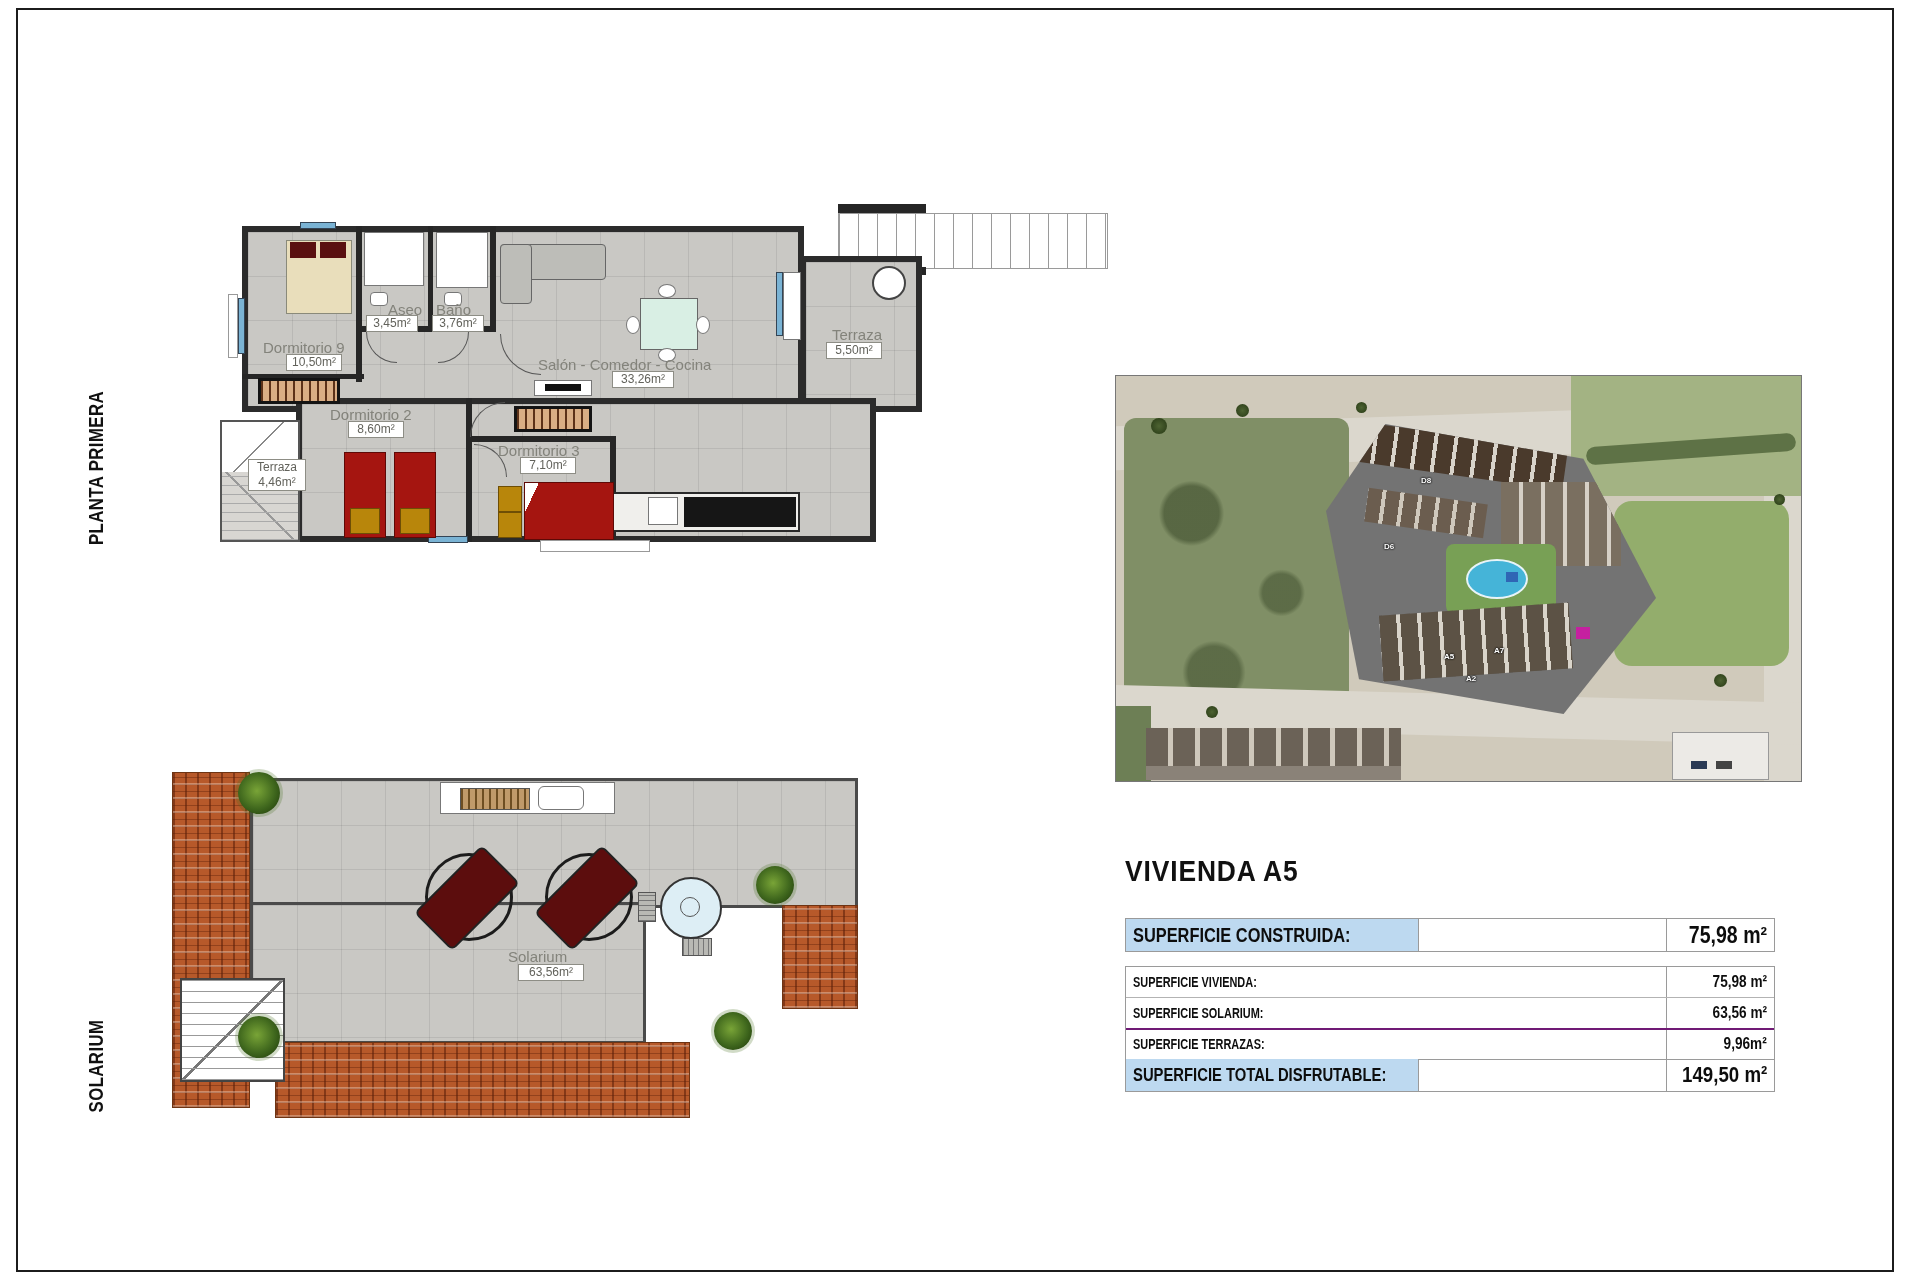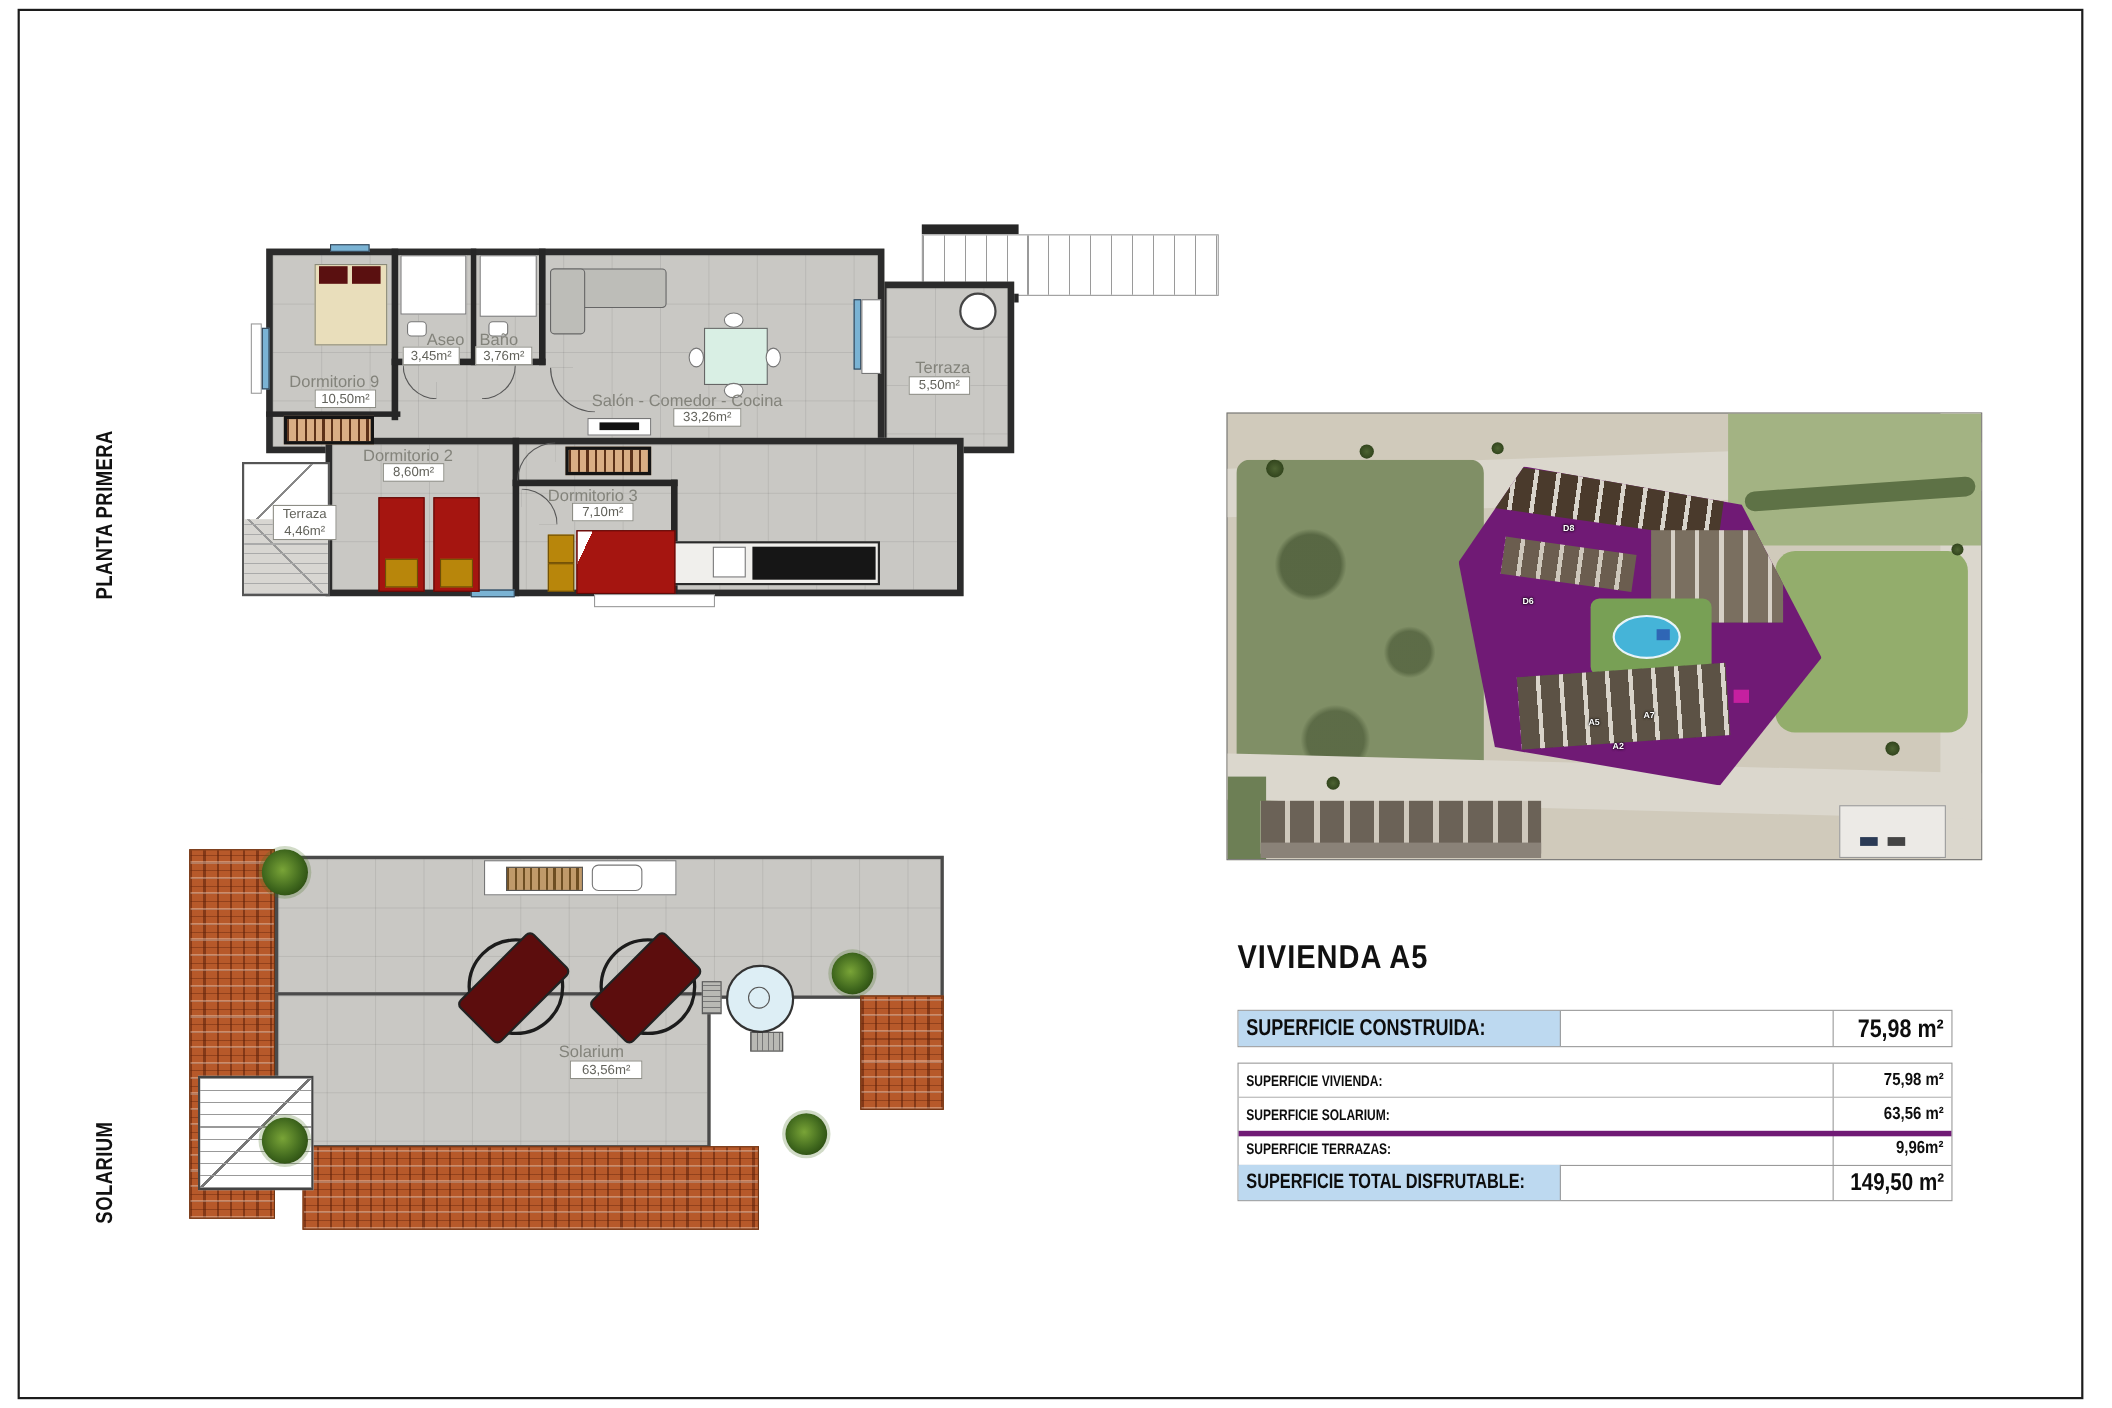--- a/index.html
+++ b/index.html
@@ -195,21 +195,21 @@
     <div class="abs road" style="left:648px;top:-10px;width:40px;height:425px;"></div>
     <div class="abs" style="left:455px;top:0;width:230px;height:120px;background:#a3b383;border-radius:0 0 0 30px;"></div>
     <div class="abs" style="left:470px;top:64px;width:210px;height:18px;background:#5e7246;transform:rotate(-4deg);border-radius:9px;"></div>
     <div class="abs" style="left:8px;top:42px;width:225px;height:318px;background:#808f66;border-radius:12px;
          background-image:radial-gradient(circle at 30% 30%,rgba(40,55,25,.45) 0 10%,transparent 12%),
          radial-gradient(circle at 70% 55%,rgba(40,55,25,.4) 0 8%,transparent 10%),
          radial-gradient(circle at 40% 80%,rgba(40,55,25,.4) 0 9%,transparent 11%);"></div>
     <div class="abs" style="left:498px;top:125px;width:175px;height:165px;background:#93ad6c;border-radius:18px;"></div>
     <div class="abs road" style="left:-10px;top:318px;width:710px;height:42px;transform:rotate(1.5deg);"></div>
 
-    <div class="abs" style="left:210px;top:48px;width:330px;height:290px;background:#701a75;
+    <div class="abs" style="left:210px;top:48px;width:330px;height:290px;background:#737373;
          clip-path:polygon(18% 0%,78% 12%,100% 60%,72% 100%,10% 88%,0% 30%);">
       <div class="abs" style="left:30px;top:12px;width:210px;height:40px;transform:rotate(8deg);
            background:repeating-linear-gradient(90deg,#4a3a2c 0 16px,#d9d4cb 16px 20px);"></div>
       <div class="abs" style="left:40px;top:72px;width:120px;height:34px;transform:rotate(8deg);
            background:repeating-linear-gradient(90deg,#6b5d4f 0 14px,#cfc8bc 14px 18px);"></div>
       <div class="abs" style="left:175px;top:58px;width:120px;height:84px;
            background:repeating-linear-gradient(90deg,#7a6f60 0 18px,#d6d0c6 18px 22px),
            repeating-linear-gradient(0deg,rgba(0,0,0,.25) 0 2px,transparent 2px 20px);"></div>
       <div class="abs" style="left:120px;top:120px;width:110px;height:70px;background:#78a055;border-radius:8px;"></div>
       <div class="abs" style="left:140px;top:135px;width:58px;height:36px;background:#45b4d8;border:2px solid #e8f4f8;border-radius:50%;"></div>
@@ -251,21 +251,21 @@
     <div class="tlabel" style="font-size:21px;">SUPERFICIE CONSTRUIDA:</div>
     <div class="tvalue" style="font-size:23px;">75,98 m²</div>
   </div>
 
   <div class="abs" style="left:1125px;top:966px;width:650px;height:126px;border:1px solid #9a9a9a;box-sizing:border-box;background:#fff;">
     <div class="vline" style="left:540px;"></div>
     <div class="abs" style="left:0;top:0;width:100%;height:30px;border-bottom:1px solid #b3b3b3;">
       <div class="tlabel" style="font-size:14px;">SUPERFICIE VIVIENDA:</div>
       <div class="tvalue" style="font-size:16px;">75,98 m²</div>
     </div>
-    <div class="abs" style="left:0;top:30px;width:100%;height:31px;border-bottom:5px solid #701a75;">
+    <div class="abs" style="left:0;top:30px;width:100%;height:31px;border-bottom:2px solid #701a75;">
       <div class="tlabel" style="font-size:14px;">SUPERFICIE SOLARIUM:</div>
       <div class="tvalue" style="font-size:16px;">63,56 m²</div>
     </div>
     <div class="abs" style="left:0;top:61px;width:100%;height:31px;border-bottom:1px solid #9a9a9a;">
       <div class="tlabel" style="font-size:14px;">SUPERFICIE TERRAZAS:</div>
       <div class="tvalue" style="font-size:16px;">9,96m²</div>
     </div>
     <div class="abs" style="left:0;top:92px;width:100%;height:32px;">
       <div class="hlcell" style="width:292px;"></div>
       <div class="tlabel" style="font-size:19px;">SUPERFICIE TOTAL DISFRUTABLE:</div>

